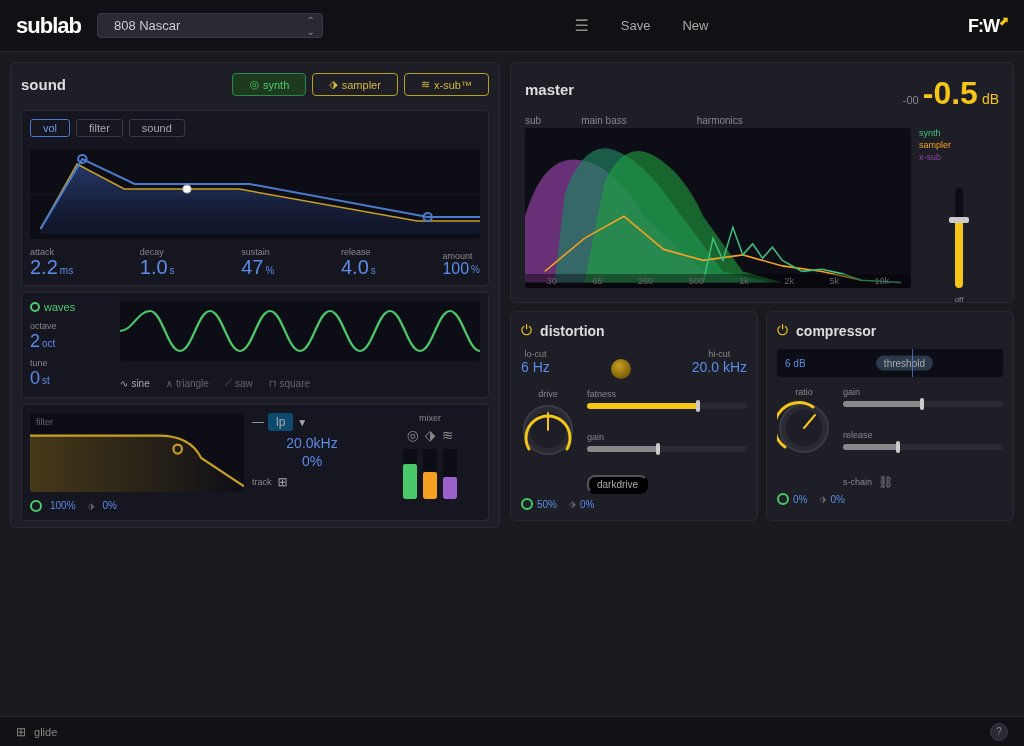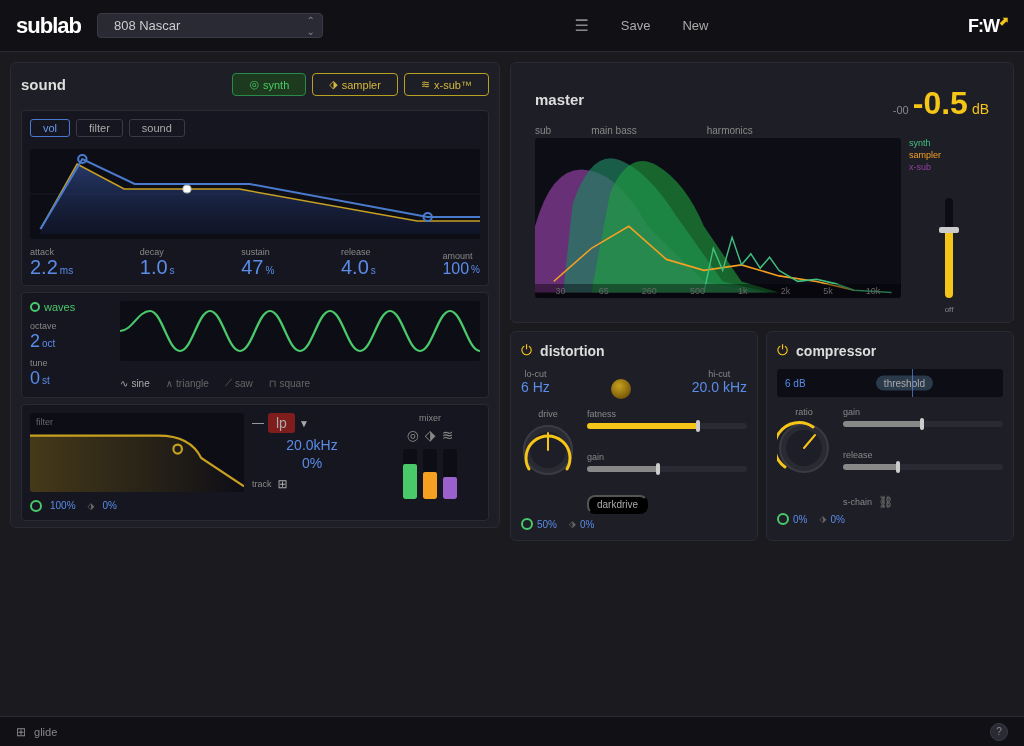--- a/index.html
+++ b/index.html
@@ -305,23 +305,23 @@
       width: 120px;
       flex-shrink: 0;
     }
     .filter-type-row {
       display: flex;
       align-items: center;
       gap: 4px;
       margin-bottom: 4px;
     }
     .filter-type-label {
-      font-size: 14px;
+      font-size: 12px;
       color: #aaa;
-      background: #7f1d1d;
+      background: #0c4a6e;
       padding: 2px 8px;
       border-radius: 3px;
     }
     .filter-freq {
       font-size: 14px;
       color: #5a8ce8;
       text-align: center;
       margin-bottom: 2px;
     }
     .filter-percent {
@@ -371,21 +371,21 @@
       bottom: 0;
       width: 100%;
       border-radius: 2px;
     }
 
     
     .master-panel {
       background: #1e1e26;
       border: 1px solid #2a2a35;
       border-radius: 6px;
-      padding: 24px;
+      padding: 14px;
       position: relative;
     }
     .master-header {
       display: flex;
       align-items: center;
       justify-content: space-between;
       margin-bottom: 6px;
     }
     .master-db {
       display: flex;

